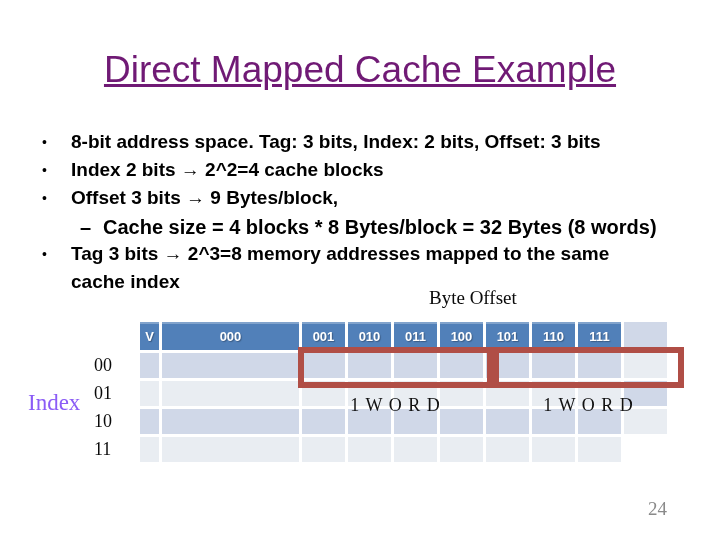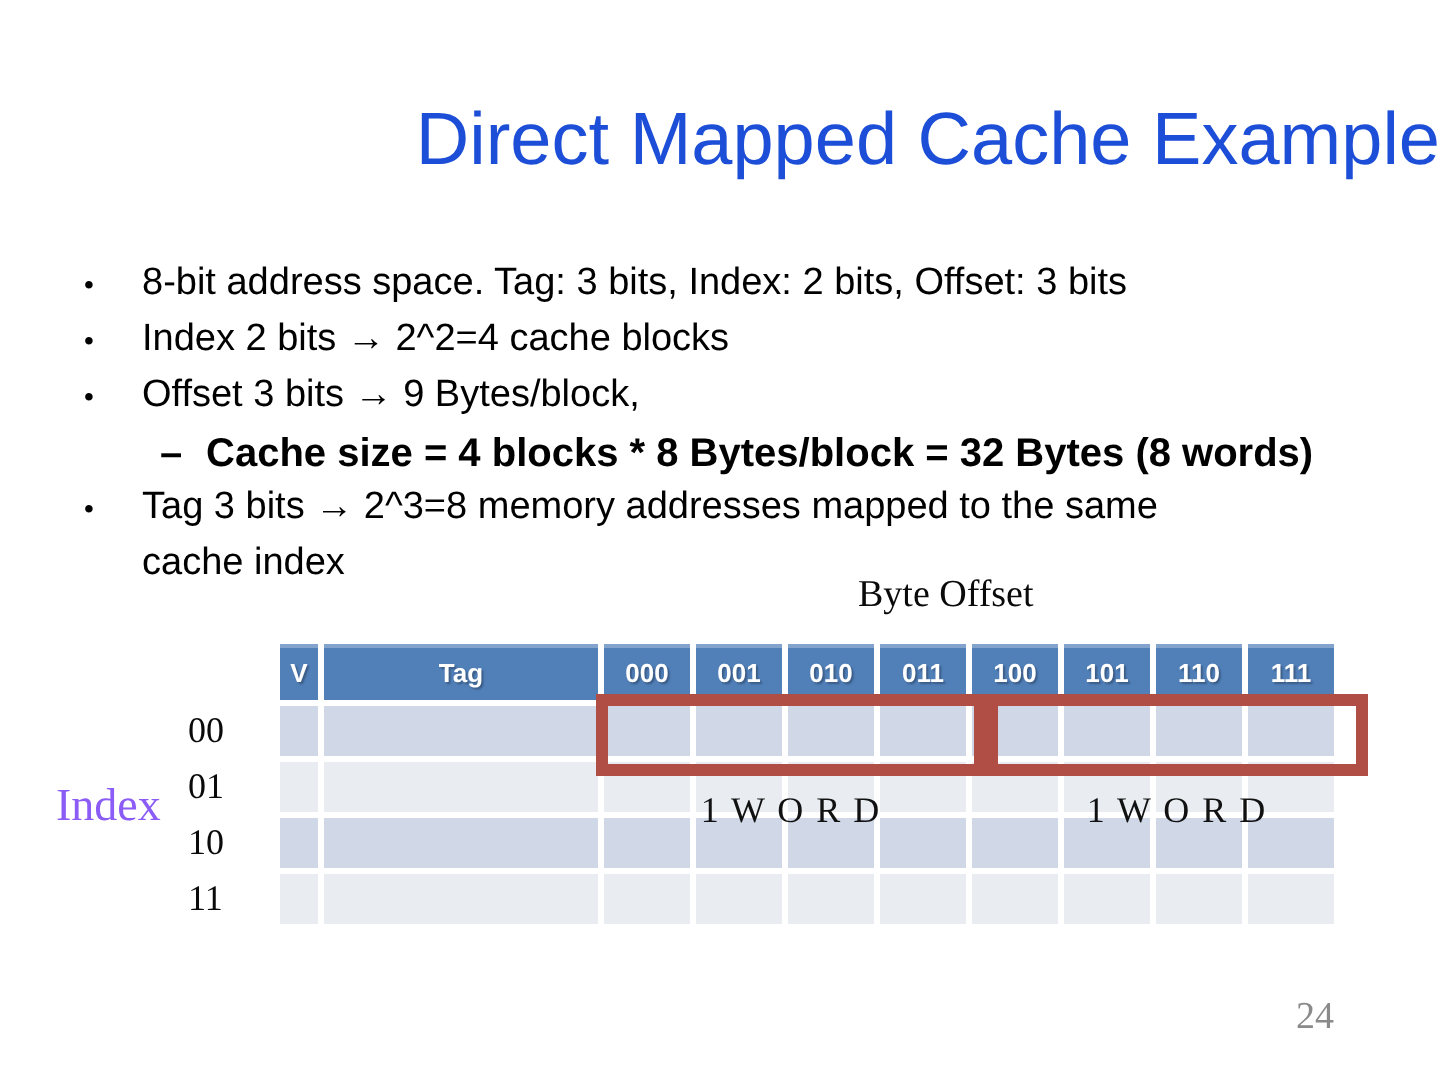--- a/index.html
+++ b/index.html
@@ -8,36 +8,37 @@
     position:relative;
     background:#ffffff;
     overflow:hidden;
     font-family:"Liberation Sans", sans-serif;
     color:#000;
   }
 
   
   .title {
     position:absolute; left:0; right:0; top:50px;
-    text-align:right;
+    text-align:center;
     font-size:37px; line-height:40px;
-    color:#1d4ed8;
+    color:#701a75;
+    text-decoration:underline;
   }
 
   
   .bline {
     position:absolute; left:42px;
     font-size:19px; line-height:28px;
     white-space:nowrap;
   }
   .bline .dot {
     display:inline-block; width:29px;
     font-size:14px; vertical-align:top; line-height:28px;
   }
-  .bline .btext { display:inline-block; vertical-align:top; }
+  .bline .btext { display:inline-block; vertical-align:top;font-weight:bold; }
   .bline.wrap { white-space:normal; }
   .bline.wrap .btext { width:540px; }
 
   .subline {
     position:absolute; left:80px;
     font-size:20px; font-weight:bold; line-height:22px;
     white-space:nowrap;
   }
   .subline .dash { display:inline-block; width:23px; vertical-align:top; }
 
@@ -122,21 +123,20 @@
 
 <div class="byte-offset serif">Byte Offset</div>
 <div class="index-label serif">Index</div>
 <div class="rowlabel serif" style="top:353px">00</div>
 <div class="rowlabel serif" style="top:381px">01</div>
 <div class="rowlabel serif" style="top:409px">10</div>
 <div class="rowlabel serif" style="top:437px">11</div>
 
 <div class="ctable">
   <div class="th">V</div>
-  <div class="th">Tag</div>
   <div class="th">000</div>
   <div class="th">001</div>
   <div class="th">010</div>
   <div class="th">011</div>
   <div class="th">100</div>
   <div class="th">101</div>
   <div class="th">110</div>
   <div class="th">111</div>
 
   <div class="td dark"></div>

